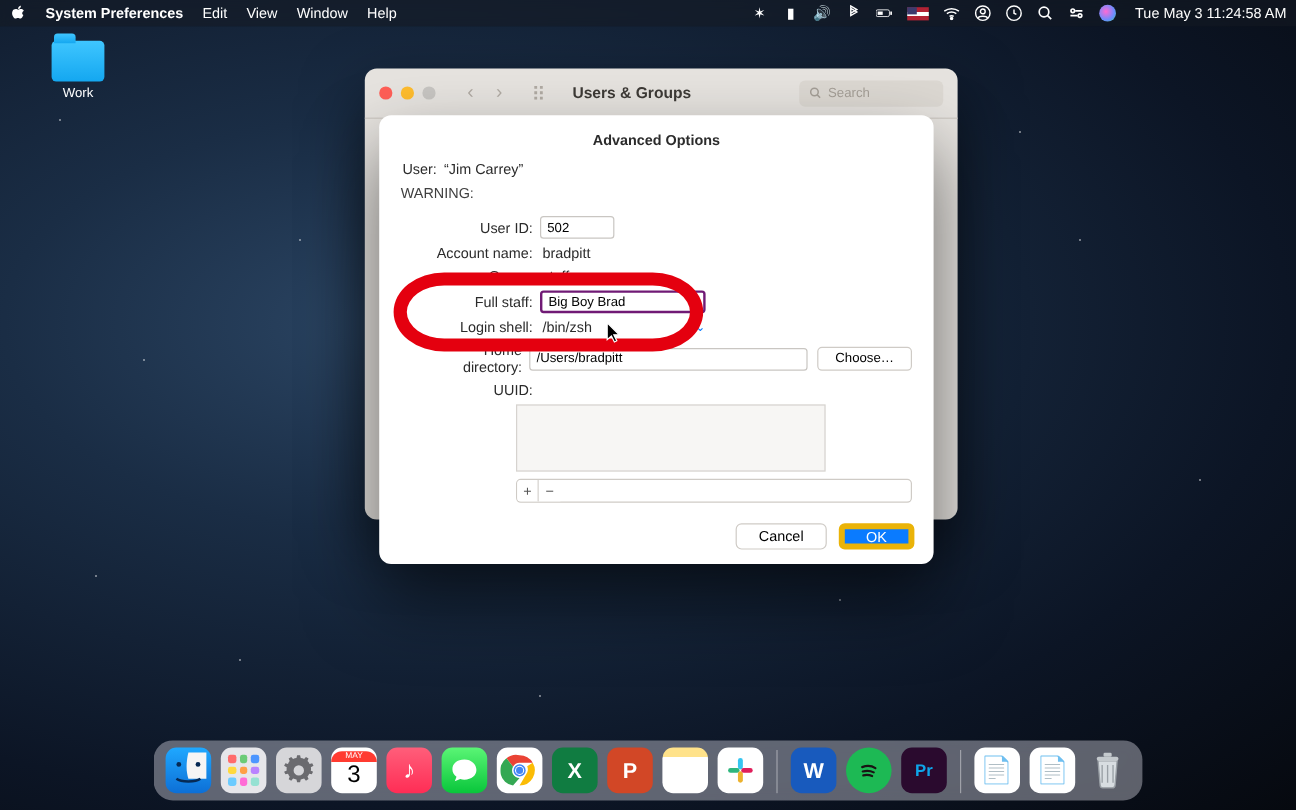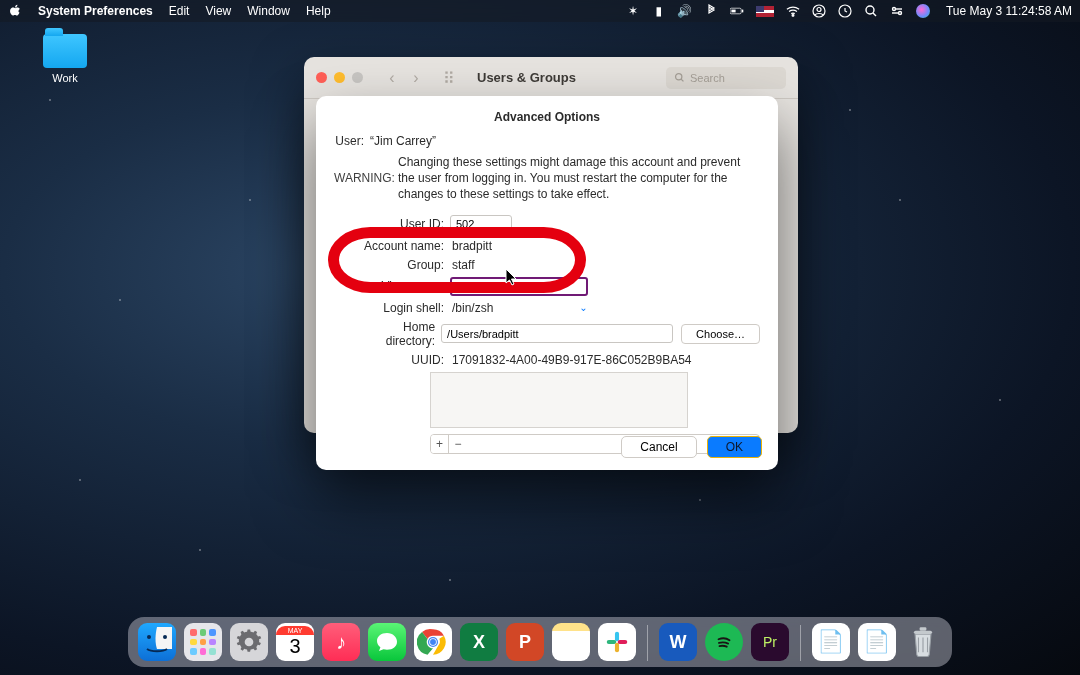--- a/index.html
+++ b/index.html
@@ -78,21 +78,21 @@
 .field-row input.focused{ border:2px solid #701a75; outline:none;}
 .field-row .static{ padding-left:2px;}
 .aliases-box{ width:258px; height:56px; border:1px solid #d6d3cf; background:#f7f6f4; margin-left:96px;}
 .pm-buttons{ margin-left:96px; margin-top:6px; display:flex; border:1px solid #cfcbc6; border-radius:4px; overflow:hidden;}
 .pm-buttons button{ width:18px; height:18px; border:none; background:#fff; font-size:12px; color:#555; cursor:pointer;}
 .pm-buttons button:first-child{ border-right:1px solid #cfcbc6;}
 .choose-btn{ height:20px; padding:0 14px; border:1px solid #cfcbc6; border-radius:4px; background:#fff; font-size:11px; margin-left:8px;}
 .sheet-footer{ position:absolute; bottom:12px; right:16px; display:flex; gap:10px;}
 .sheet-footer button{ height:22px; border-radius:5px; font-size:12px; padding:0 18px; cursor:pointer;}
 .btn-cancel{ background:#fff; border:1px solid #cfcbc6;text-align:center;}
-.btn-ok{ background:#0a7bff; border:1px solid #eab308; color:#0f172a; padding:0 22px;}
+.btn-ok{ background:#0a7bff; border:5px solid #eab308; color:#ffffff; padding:0 22px;}
 
 .highlight-oval{
   position:absolute; top:227px; left:328px; width:258px; height:66px;
   border:11px solid #e4000f; border-radius:46px / 36px; z-index:20; pointer-events:none;
 }
 
 .dock{
   position:absolute; bottom:8px; left:50%; transform:translateX(-50%);
   background:rgba(200,200,210,.45); border-radius:16px; padding:6px 10px;
   display:flex; gap:8px; align-items:flex-end; backdrop-filter:blur(6px);
@@ -205,54 +205,52 @@
 <div class="sheet">
   <h3>Advanced Options</h3>
 
   <div class="row">
     <div class="lbl" style="width:36px">User:</div>
     <div class="val">“Jim Carrey”</div>
   </div>
 
   <div class="row warning">
     <div class="lbl" style="width:64px">WARNING:</div>
-    <div class="val">Changing these settings might damage this account and prevent the user from logging in. You must restart the computer for the changes to these settings to take effect.</div>
   </div>
 
   <div style="height:6px"></div>
 
   <div class="field-row">
     <div class="flbl">User ID:</div>
     <input type="text" style="width: 62px;" value="502">
   </div>
   <div class="field-row">
     <div class="flbl">Account name:</div>
     <div class="static">bradpitt</div>
   </div>
   <div class="field-row">
     <div class="flbl">Group:</div>
     <div class="static">staff</div>
   </div>
   <div class="field-row">
-    <div class="flbl">View name:</div>
+    <div class="flbl">Full staff:</div>
     <input type="text" class="focused" style="width: 138px;" value="Big Boy Brad">
   </div>
   <div class="field-row">
     <div class="flbl">Login shell:</div>
     <div class="static">/bin/zsh</div>
     <span style="margin-left:86px;color:#0a7bff;font-size:10px">⌄</span>
   </div>
   <div class="field-row">
     <div class="flbl">Home directory:</div>
     <input type="text" style="width: 258px;" value="/Users/bradpitt">
     <button class="choose-btn">Choose…</button>
   </div>
   <div class="field-row">
     <div class="flbl">UUID:</div>
-    <div class="static">17091832-4A00-49B9-917E-86C052B9BA54</div>
   </div>
   <div class="aliases-box"></div>
   <div class="pm-buttons">
     <button>+</button>
     <button>−</button>
   </div>
 
   <div class="sheet-footer">
     <button class="btn-cancel">Cancel</button>
     <button class="btn-ok">OK</button>
@@ -322,21 +320,21 @@
         <rect x="20" y="16" width="14" height="6" rx="3" fill="#e01e5a"></rect>
       </svg>
     </div>
   <div class="sep"></div>
   <div class="app-icon" style="background:#185abd;display:flex;align-items:center;justify-content:center;color:#fff;font-size:18px;font-weight:700">W</div>
   <div class="app-icon" style="background:#1db954;border-radius:50%;display:flex;align-items:center;justify-content:center">
       <svg viewBox="0 0 24 24" width="22" height="22" fill="none" stroke="#191414" stroke-width="2" stroke-linecap="round">
         <path d="M6 9c4-1.5 9-1 12 1M6.5 13c3.5-1 7-.7 10 .8M7 16.5c3-.8 5.5-.5 8 .6"></path>
       </svg>
     </div>
-  <div class="app-icon" style="background:#2a0a2e;display:flex;align-items:center;justify-content:center;color:#bef264;font-size:14px;font-weight:400">Pr</div>
+  <div class="app-icon" style="background:#2a0a2e;display:flex;align-items:center;justify-content:center;color:#0ea5e9;font-size:14px;font-weight:700">Pr</div>
   <div class="sep"></div>
   <div class="app-icon" style="background:#fff;display:flex;align-items:center;justify-content:center;color:#3b7dd8;font-size:22px">📄</div>
   <div class="app-icon" style="background:#fff;display:flex;align-items:center;justify-content:center;color:#888;font-size:22px">📄</div>
   <div class="app-icon" style="background:transparent;display:flex;align-items:center;justify-content:center">
       <svg viewBox="0 0 24 30" width="30" height="34">
         <path d="M5 8h14l-1.5 18a2 2 0 01-2 1.8h-7a2 2 0 01-2-1.8z" fill="#d8dde1" stroke="#9aa0a6"></path>
         <rect x="4" y="5" width="16" height="3" rx="1.5" fill="#c4c9cd"></rect>
         <rect x="9" y="2" width="6" height="3" rx="1" fill="#c4c9cd"></rect>
         <path d="M8 11v13M12 11v13M16 11v13" stroke="#9aa0a6"></path>
       </svg>

